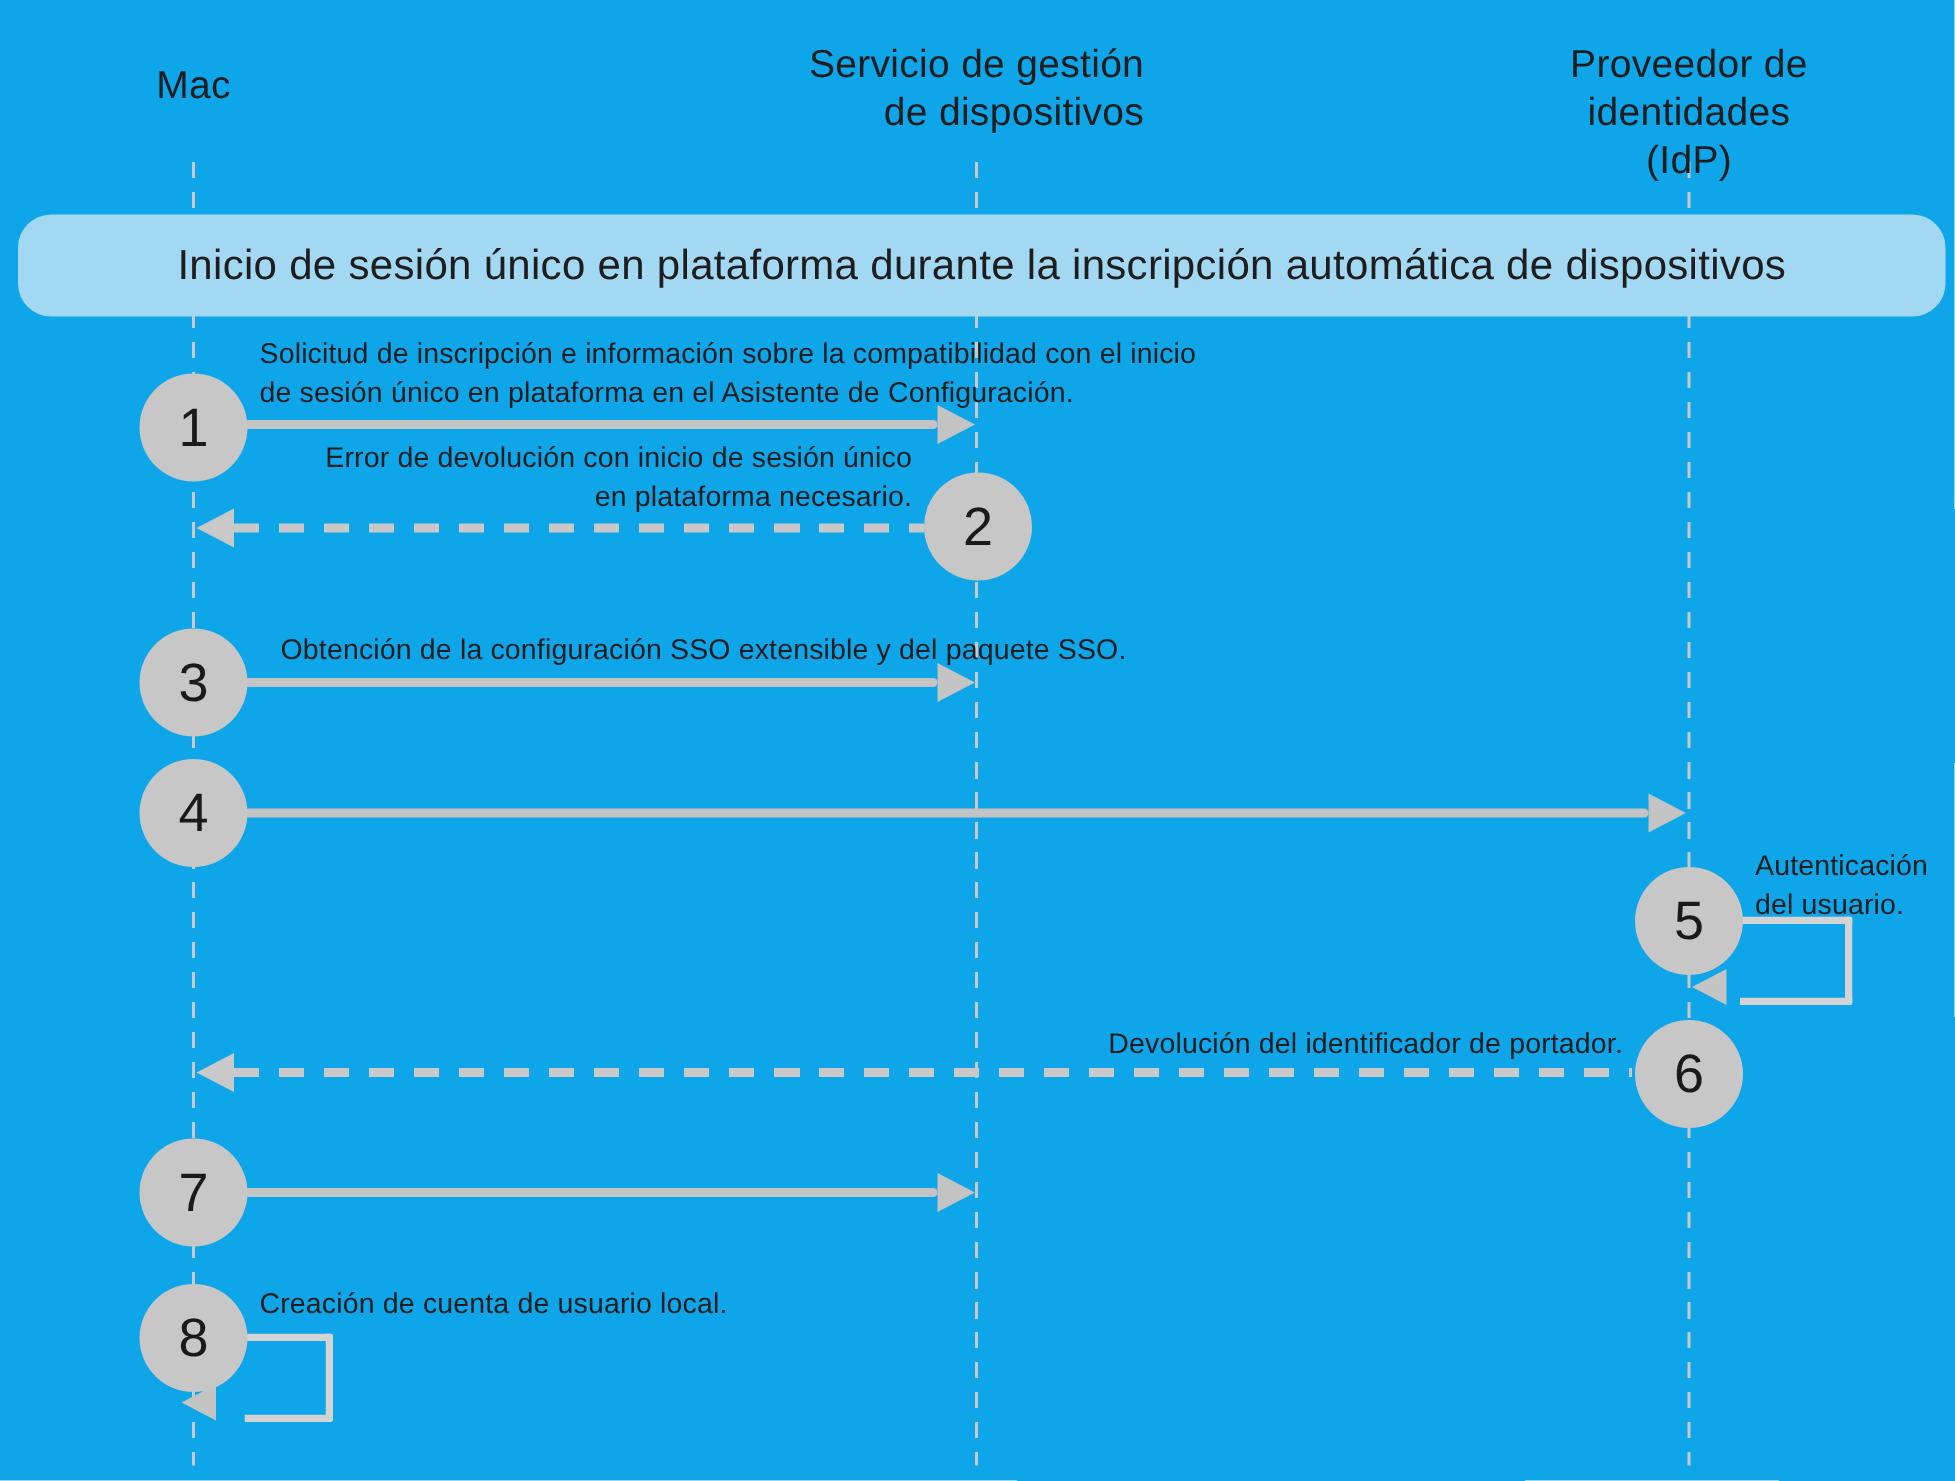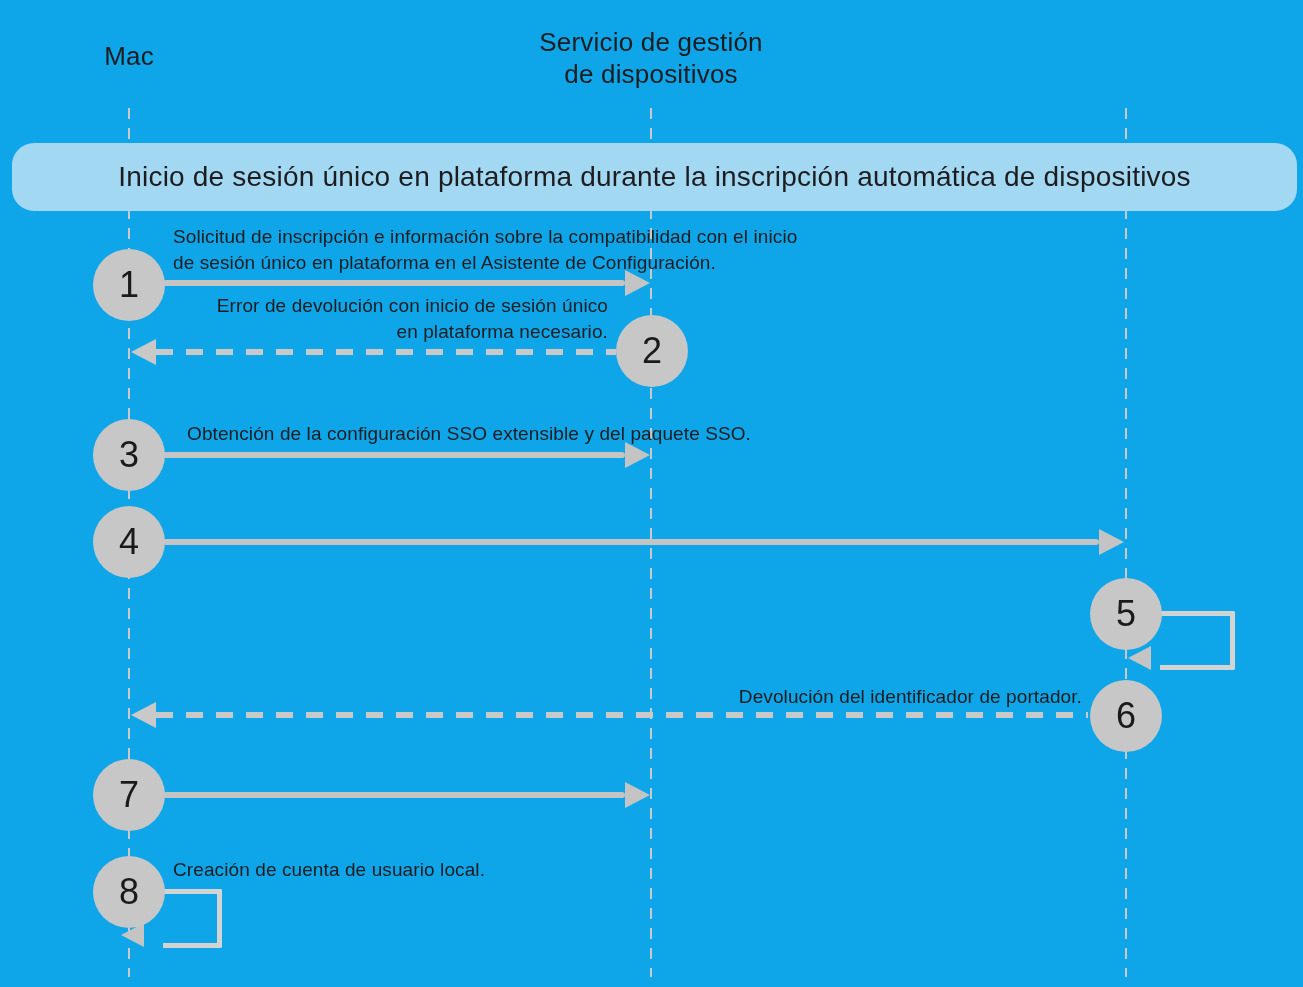--- a/index.html
+++ b/index.html
@@ -67,22 +67,24 @@
 </head>
 <body>
 
 <div class="stage">
 
   <div class="lifeline" style="left:128px;"></div>
   <div class="lifeline" style="left:650px;"></div>
   <div class="lifeline" style="left:1125px;"></div>
 
   <div class="actor-label" style="left:129px;top:40px;">Mac</div>
-  <div class="actor-label" style="left:651px;top:26px;">Servicio de gestión
+  <div class="actor-label" style="left:651px;top:26px;text-align:right;">Servicio de gestión
 de dispositivos</div>
+  <div class="actor-label" style="left:1126px;top:26px;">Proveedor de
+identidades (IdP)</div>
 
   <div class="banner">
     <span class="banner-title">Inicio de sesión único en plataforma durante la inscripción automática de dispositivos</span>
   </div>
 
   <div class="msg" style="left:173px;top:224px;">Solicitud de inscripción e información sobre la compatibilidad con el inicio
 de sesión único en plataforma en el Asistente de Configuración.</div>
   <div class="arrow-line" style="left:163px;top:280px;width:462px;"></div>
   <div class="head-right" style="left:625px;top:270px;"></div>
   <div class="circle" style="left:93px;top:249px;">1</div>
@@ -95,20 +97,22 @@
 
   <div class="msg" style="left:187px;top:421px;">Obtención de la configuración SSO extensible y del paquete SSO.</div>
   <div class="arrow-line" style="left:163px;top:452px;width:462px;"></div>
   <div class="head-right" style="left:625px;top:442px;"></div>
   <div class="circle" style="left:93px;top:419px;">3</div>
 
   <div class="arrow-line" style="left:163px;top:539px;width:936px;"></div>
   <div class="head-right" style="left:1099px;top:529px;"></div>
   <div class="circle" style="left:93px;top:506px;">4</div>
 
+  <div class="msg" style="left:1170px;top:565px;">Autenticación
+del usuario.</div>
   <div class="loop" style="left:1160px;top:611px;width:70px;height:49px;"></div>
   <div class="loop-head" style="left:1128px;top:646px;"></div>
   <div class="circle" style="left:1090px;top:578px;">5</div>
 
   <div class="msg right" style="right:221px;top:684px;">Devolución del identificador de portador.</div>
   <div class="dash-line" style="left:156px;top:712px;width:932px;"></div>
   <div class="head-left" style="left:131px;top:702px;"></div>
   <div class="circle" style="left:1090px;top:680px;">6</div>
 
   <div class="arrow-line" style="left:163px;top:792px;width:462px;"></div>

